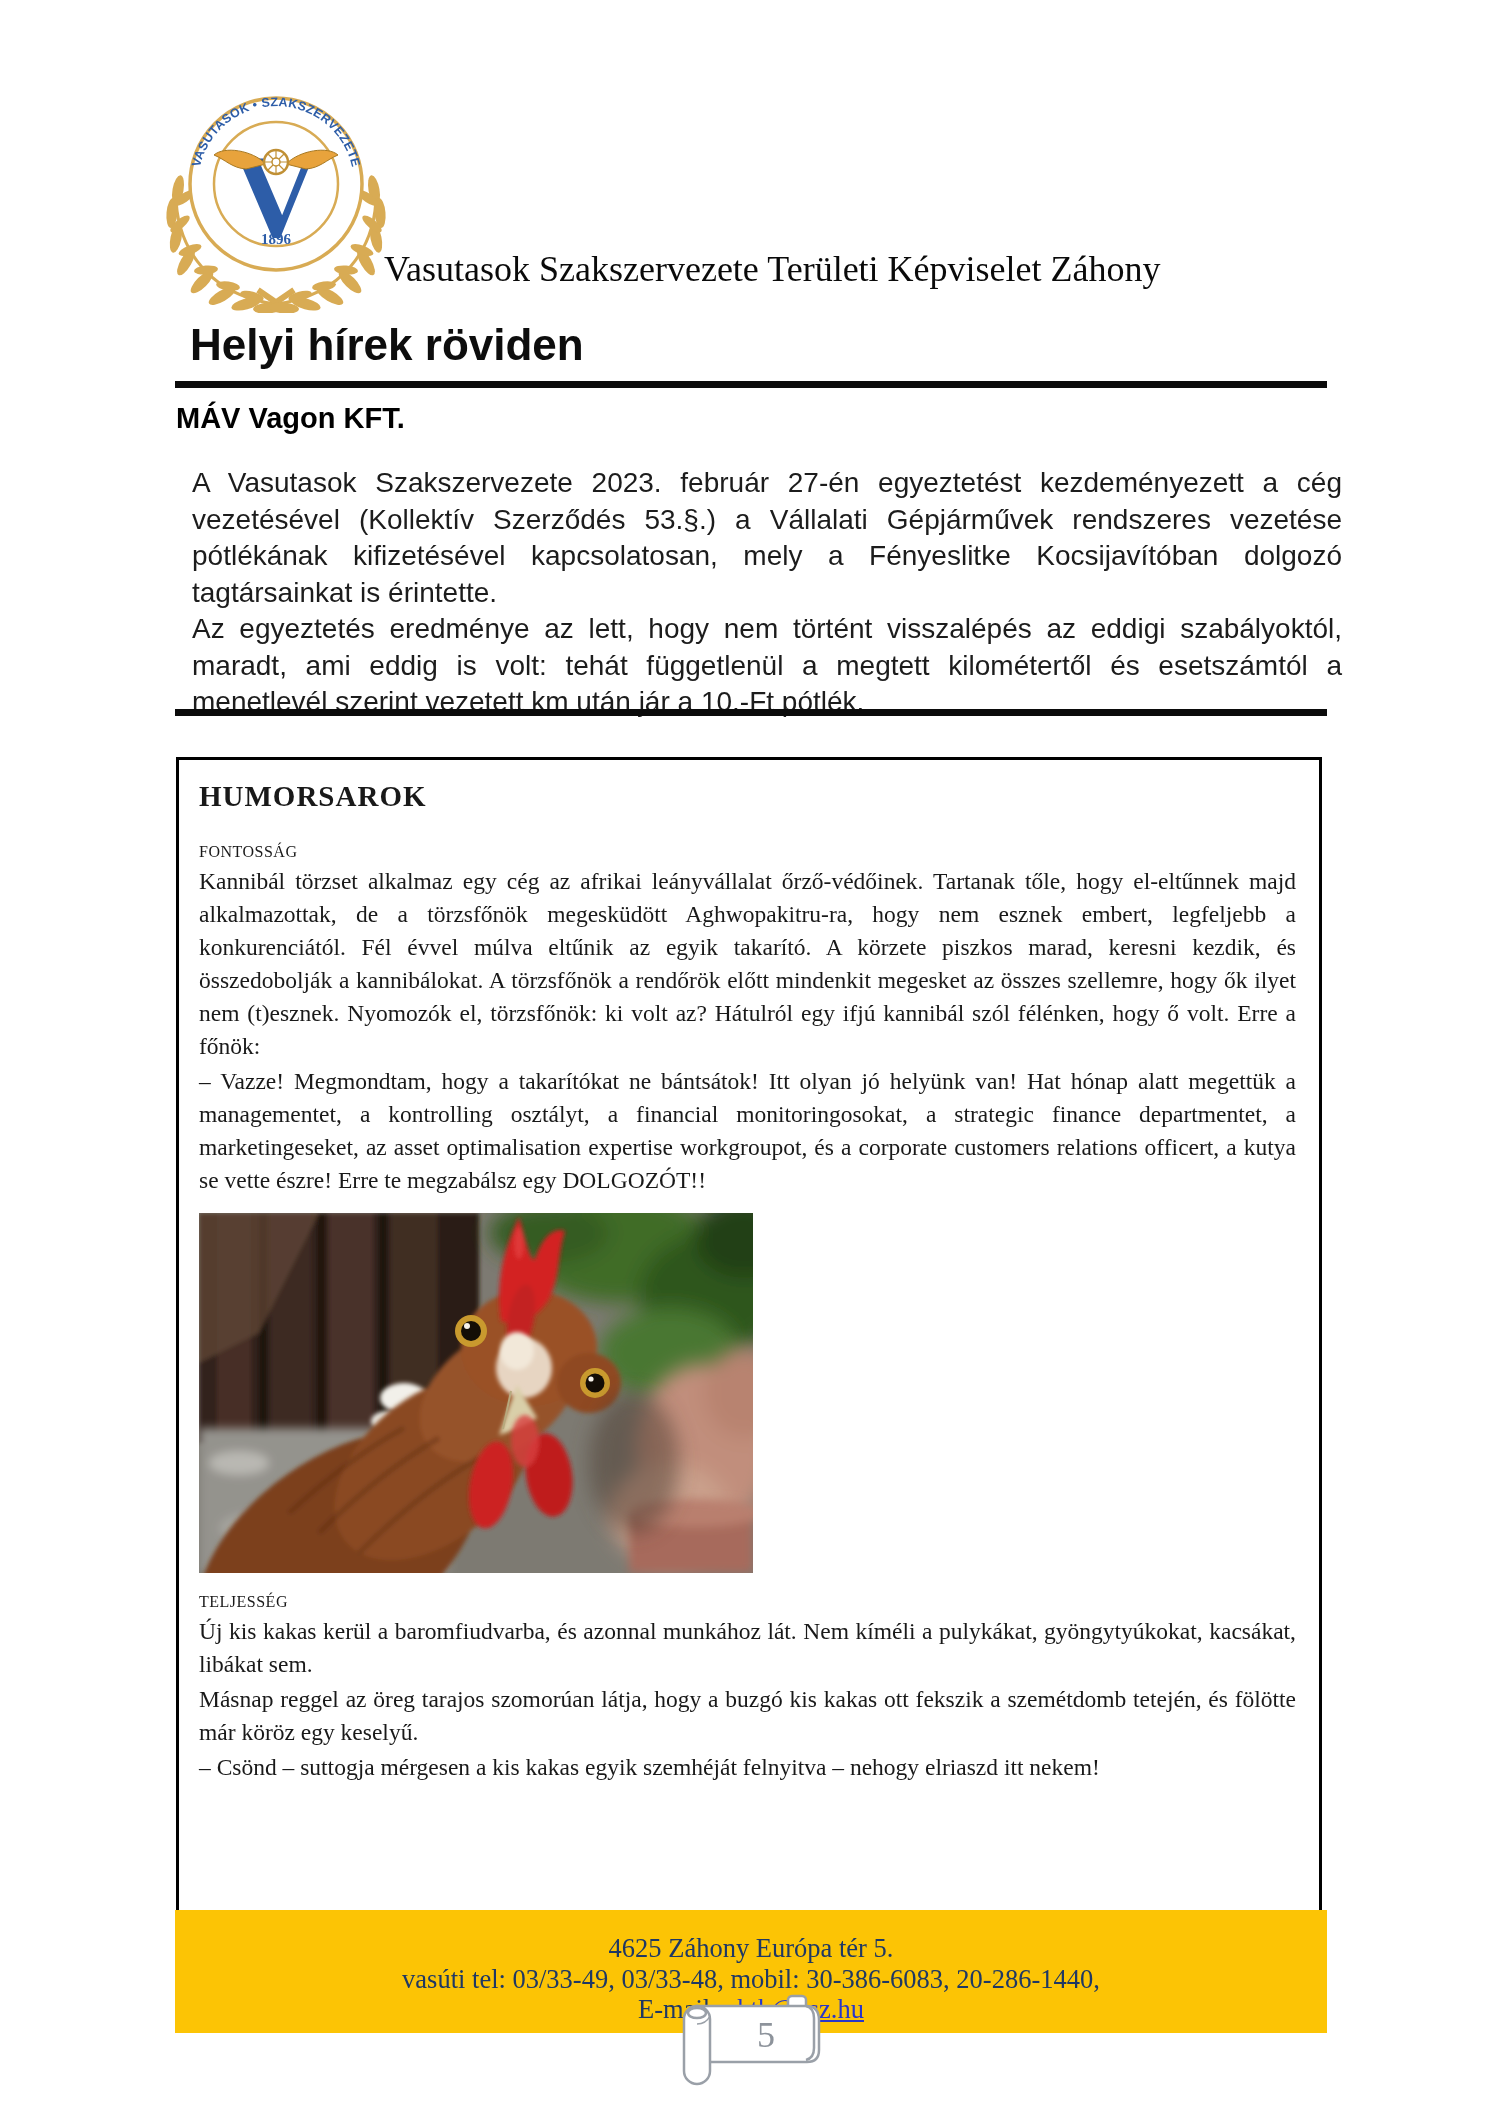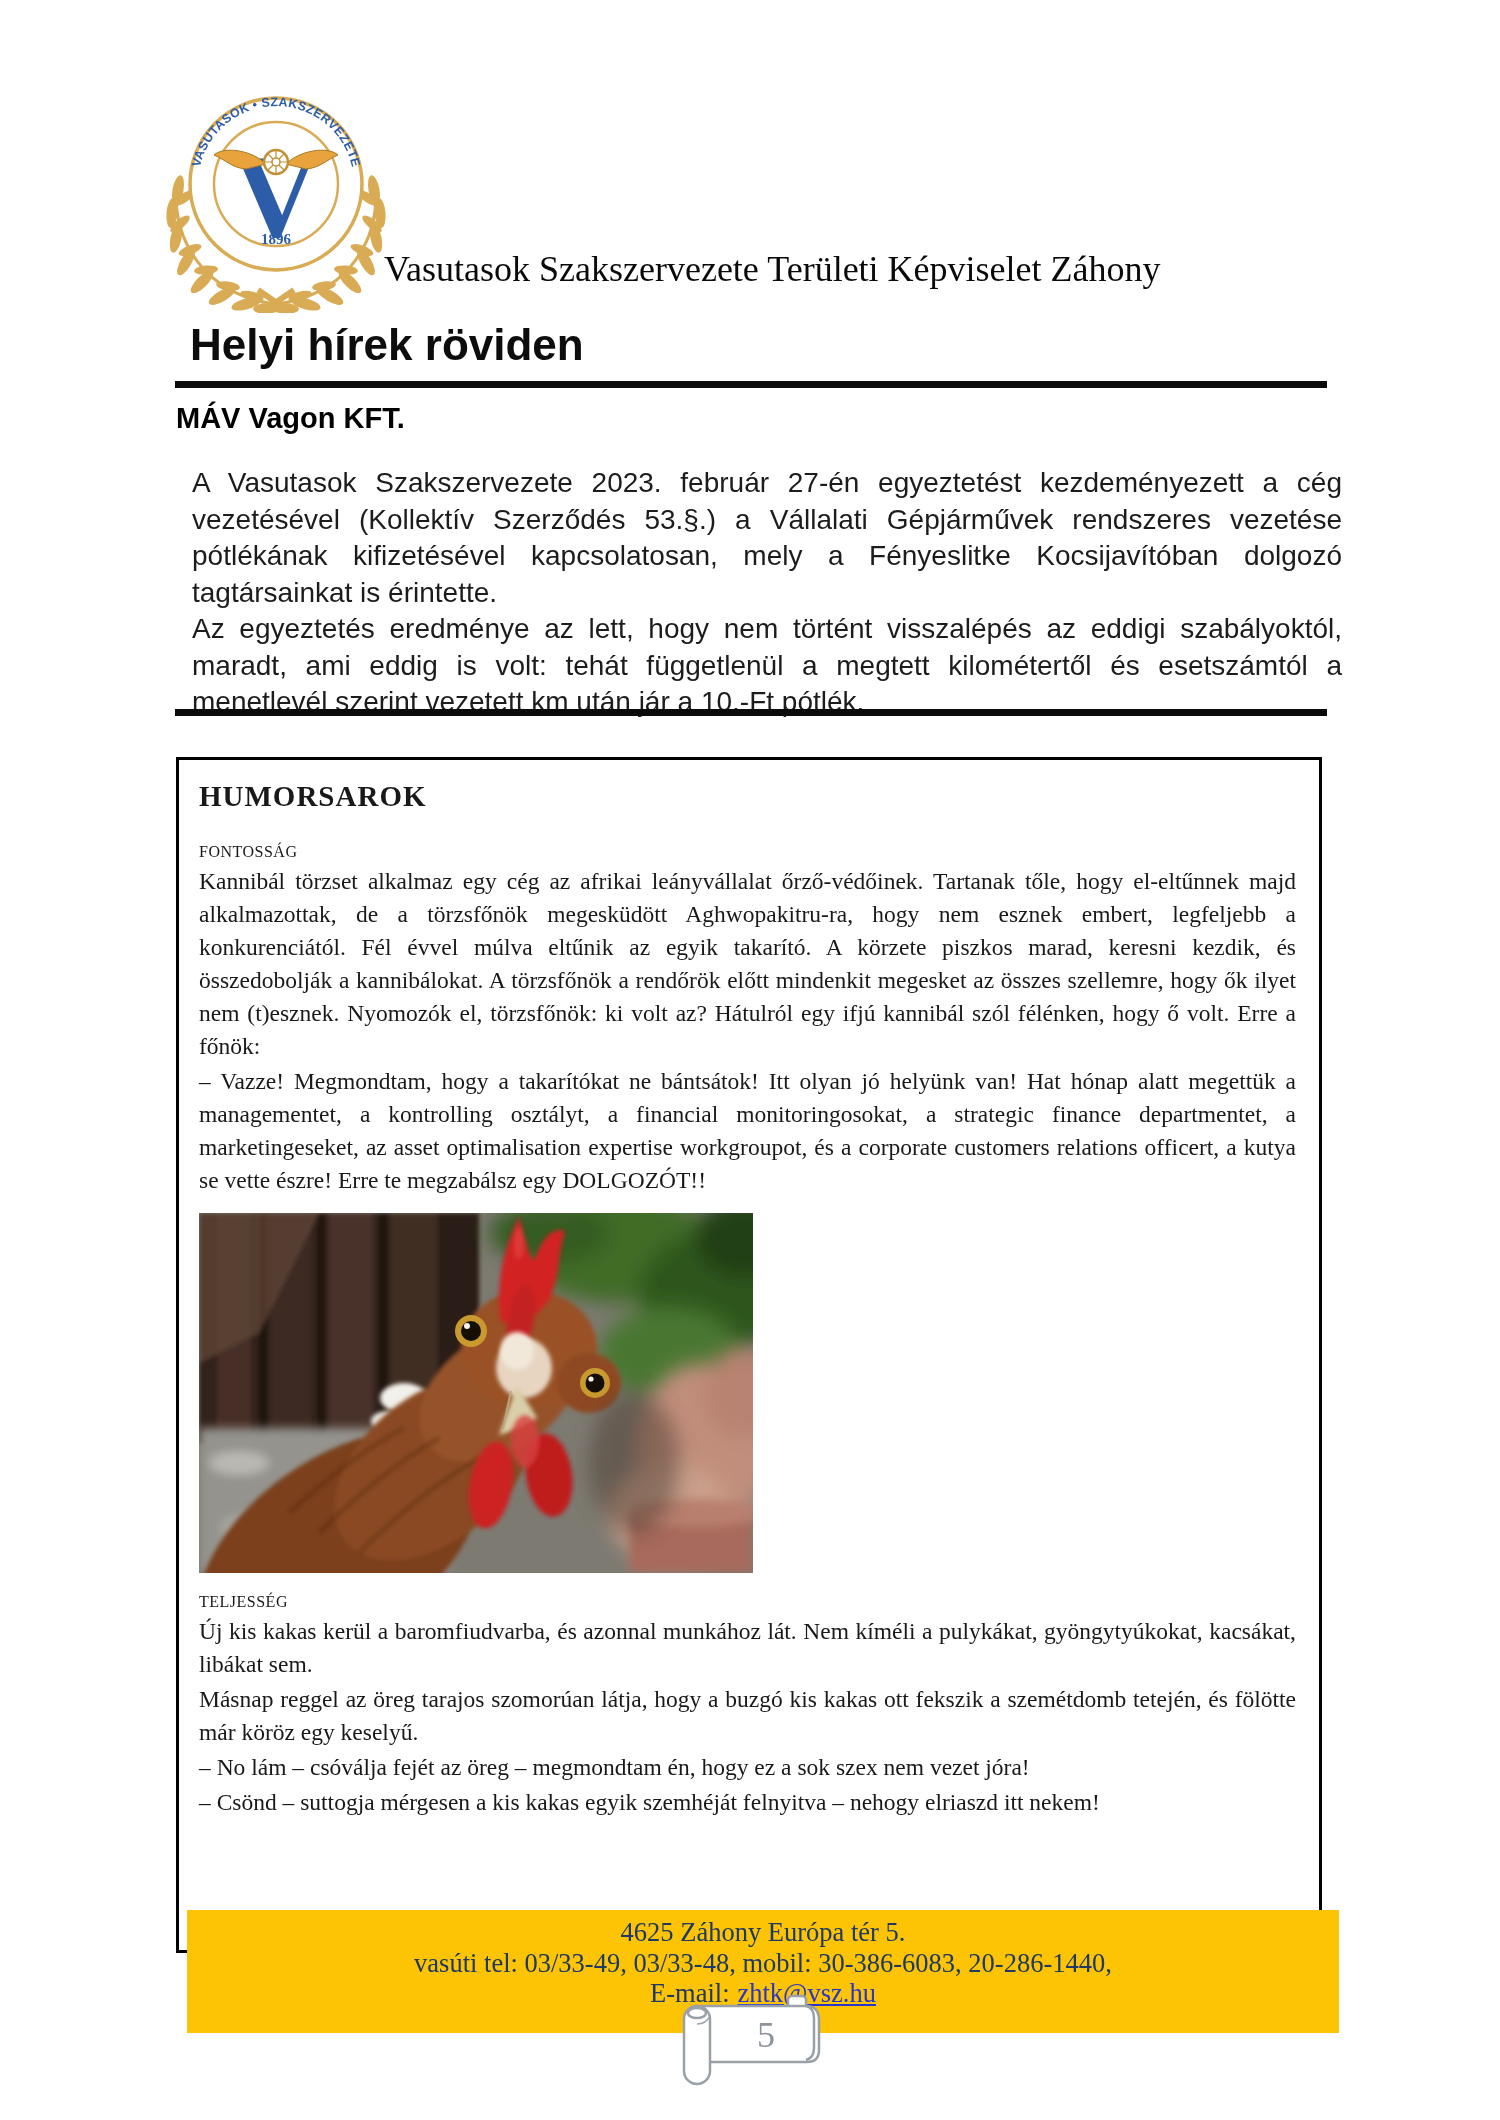--- a/index.html
+++ b/index.html
@@ -28,22 +28,22 @@
              font-family:"Liberation Serif",serif;color:#191919;}
   .humor-title{font-size:29px;font-weight:bold;letter-spacing:1px;margin:6px 0 0 0;}
   .humor-heading{font-size:16px;letter-spacing:.5px;margin:30px 0 0 0;}
   .heading-2{margin-top:20px;}
   .hp{font-size:23.5px;line-height:33px;margin:4px 0 0 0;}
   .hp + .hp{margin-top:2px;}
   .just{text-align:justify;}
   .photo{width:554px;height:360px;margin-top:16px;line-height:0;}
 
   
-  .footer{position:absolute;left:187px;top:1910px;width:1152px;height:123px;box-sizing:border-box;
-          background:var(--accent_gold,#fcc405);padding-top:7px;text-align:center;z-index:2;
+  .footer{position:absolute;left:175px;top:1910px;width:1152px;height:123px;box-sizing:border-box;
+          background:var(--accent_gold,#fcc405);padding-top:23px;text-align:center;z-index:2;
           font-family:"Liberation Serif",serif;font-size:26.5px;line-height:30.5px;
           color:var(--footer_text,#1f3864);}
   .footer .fline{position:relative;z-index:4;}
   .footer a{color:var(--link_blue,#2936c8);text-decoration:underline;margin-left:8px;}
   .scroll-svg{position:absolute;left:678px;top:1994px;z-index:3;}
 </style>
 </head>
 <body>
 
 <div class="page">
@@ -224,21 +224,20 @@
           <ellipse cx="350" cy="262" rx="23" ry="42" transform="rotate(-8 350 262)" fill="#bf1e1e"></ellipse>
           <ellipse cx="326" cy="228" rx="14" ry="26" fill="#d84040" opacity="0.8"></ellipse>
         </g>
         <ellipse cx="435" cy="250" rx="45" ry="70" fill="#4e3c30" opacity="0.5" filter="url(#b10)"></ellipse>
       </svg>
     </div>
 
     <div class="humor-heading heading-2">TELJESSÉG</div>
     <p class="hp just">Új kis kakas kerül a baromfiudvarba, és azonnal munkához lát. Nem kíméli a pulykákat, gyöngytyúkokat, kacsákat, libákat sem.</p>
     <p class="hp just">Másnap reggel az öreg tarajos szomorúan látja, hogy a buzgó kis kakas ott fekszik a szemétdomb tetején, és fölötte már köröz egy keselyű.</p>
-    <p class="hp">– No lám – csóválja fejét az öreg – megmondtam én, hogy ez a sok szex nem vezet jóra!</p>
     <p class="hp">– Csönd – suttogja mérgesen a kis kakas egyik szemhéját felnyitva – nehogy elriaszd itt nekem!</p>
   </div>
 
   <div class="footer">
     <div class="fline">4625 Záhony Európa tér 5.</div>
     <div class="fline">vasúti tel: 03/33-49, 03/33-48, mobil: 30-386-6083, 20-286-1440,</div>
     <div class="fline">
       <span>E-mail:</span><a href="#">zhtk@vsz.hu</a>
     </div>
   </div>

